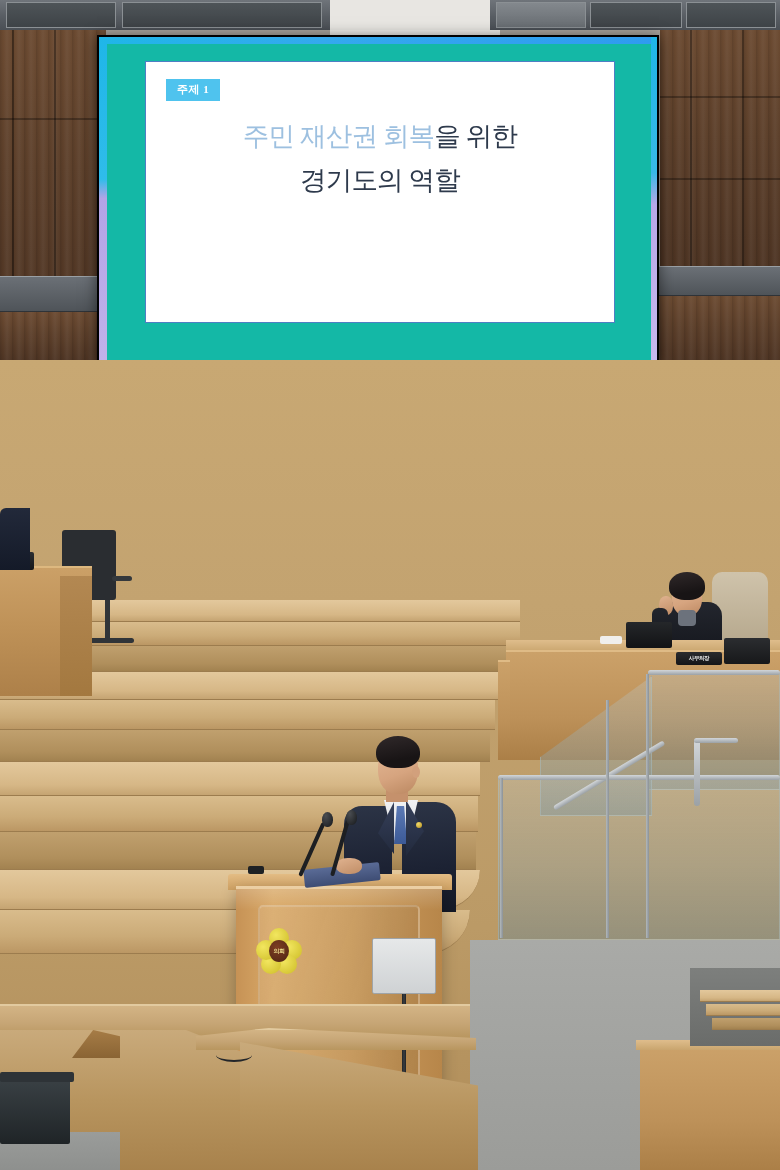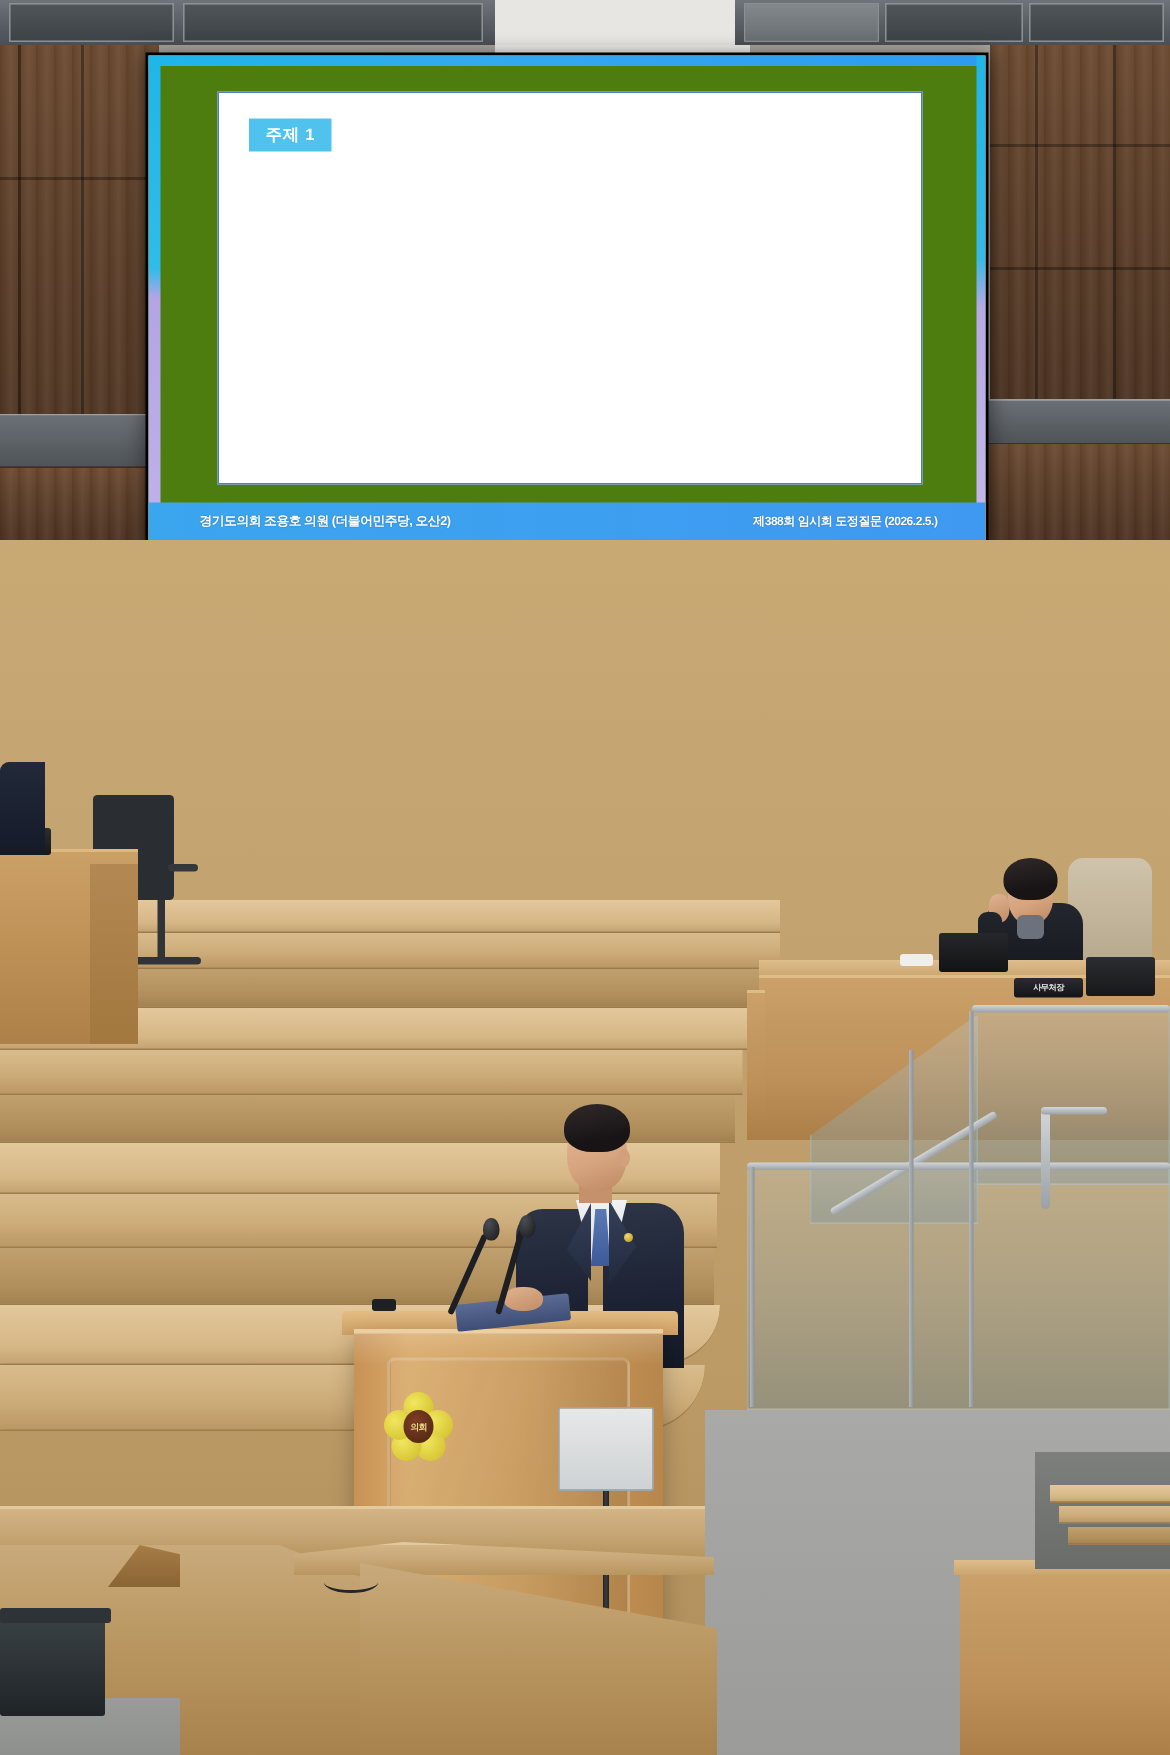--- a/index.html
+++ b/index.html
@@ -69,21 +69,22 @@
     box-shadow: 0 2px 14px rgba(0,0,0,0.55);
   }
   .screen-inner {
     position: absolute; left: 2px; top: 2px; right: 2px; bottom: 2px;
     background: #fff;
     overflow: hidden;
   }
   
   .slide {
     position: absolute; inset: 0;
-    background: #4d7c0f;
+    background: #14b8a6;
+    font-family: Liberation Serif, serif;
   }
   .slide-border-left {
     position: absolute; left: 0; top: 0; bottom: 0; width: 8px;
     background: linear-gradient(180deg, #1fb6e8 0%, #2fbcea 44%, #b3a4e6 50%, #c0b2ea 100%);
   }
   .slide-border-right {
     position: absolute; right: 0; top: 0; bottom: 0; width: 6px;
     background: linear-gradient(180deg, #1fb6e8 0%, #38b8e6 42%, #b7a8e8 52%, #c6b8ec 100%);
   }
   .slide-border-top {
@@ -458,27 +459,29 @@
     <div class="screen-inner">
       <div class="slide">
         <div class="slide-border-top"></div>
         <div class="slide-border-left"></div>
         <div class="slide-border-right"></div>
 
         <div class="slide-frame">
           <div class="topic-badge">주제 1</div>
 
           <div class="slide-title">
+            <div class="title-line">
+              <span class="t-blue">주민 재산권 회복</span><span class="t-dark">을 위한</span>
+            </div>
+            <div class="title-line">
+              <span class="t-dark">경기도의 역할</span>
+            </div>
           </div>
         </div>
 
-        <div class="slide-footer">
-          <div class="footer-left">경기도의회 조용호 의원 (더불어민주당, 오산2)</div>
-          <div class="footer-right">제388회 임시회 도정질문 (2026.2.5.)</div>
-        </div>
       </div>
     </div>
   </div>
 
   <div class="wall-box" style="left:560px;top:448px;width:26px;height:34px;"></div>
   <div class="extinguisher" style="left:610px;top:596px;"></div>
   <div class="wall-box" style="left:616px;top:524px;width:9px;height:14px;background:#cfccc6;"></div>
 
   <div class="flag-finial" style="left:519px;top:424px;"></div>
   <div class="flag-pole" style="left:523px;top:440px;height:250px;"></div>

